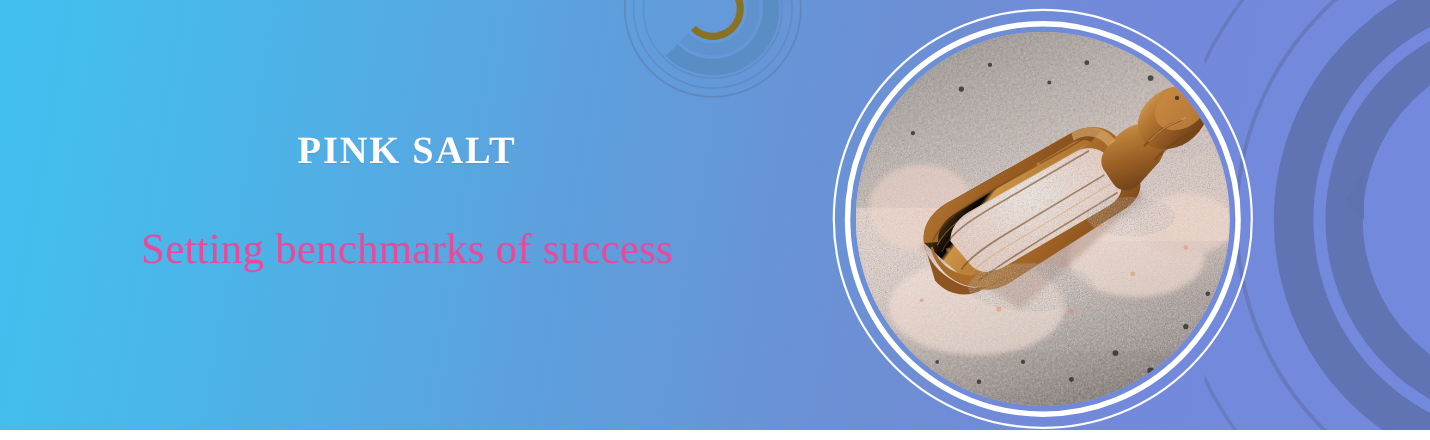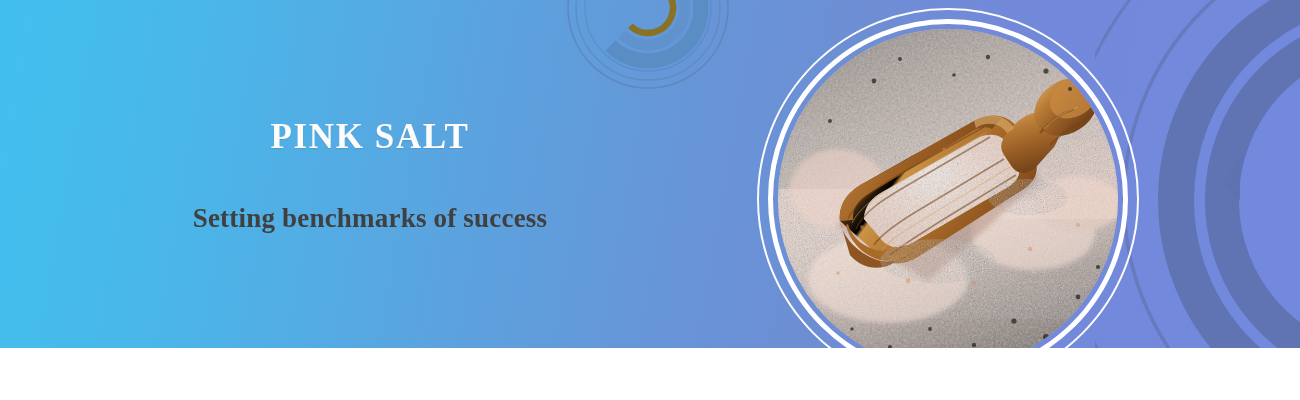--- a/index.html
+++ b/index.html
@@ -4,21 +4,21 @@
 <title>Pink Salt Banner</title>
 <style>
   html, body {
     margin: 0;
     padding: 0;
     background: #ffffff;
   }
   #banner {
     position: relative;
     width: 1300px;
-    height: 348px;
+    height: 391px;
     overflow: hidden;
     font-family: "Liberation Serif", "DejaVu Serif", serif;
     user-select: none;
   }
   
   .bg {
     position: absolute;
     inset: 0;
     background: linear-gradient(100deg,
         #42bfef 0%,
@@ -60,24 +60,24 @@
     font-size: 35px;
     font-weight: 700;
     letter-spacing: 1.6px;
     line-height: 1.1;
     color: #fdfcfa;
     text-shadow: 0 1px 1px rgba(40,90,140,0.18);
   }
   .subline {
     margin: 0;
     padding-top: 42px;
-    font-size: 27px;
-    font-weight: 700;
+    font-size: 39px;
+    font-weight: 400;
     line-height: 1.42;
-    color: #404040;
+    color: #ec4899;
     letter-spacing: 0.2px;
   }
   
   .photo-wrap {
     position: absolute;
     left: 757px;
     top: 8px;
     width: 382px;
     height: 382px;
   }

